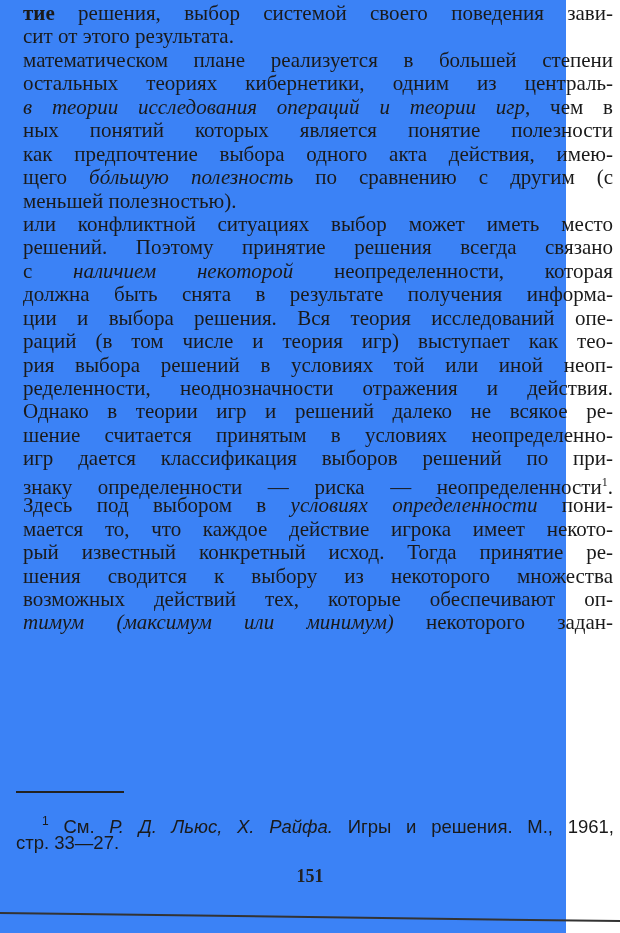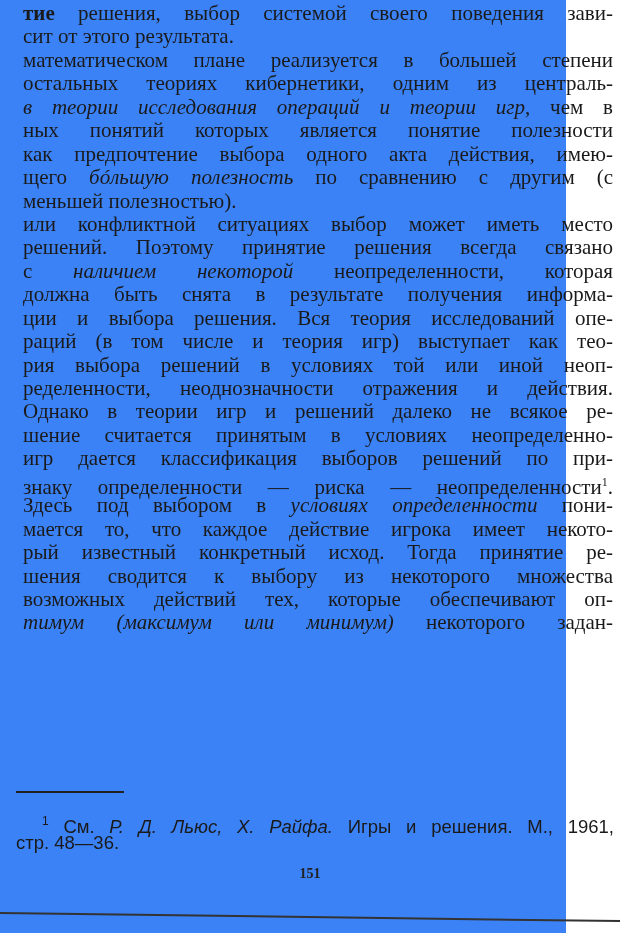--- a/index.html
+++ b/index.html
@@ -23,21 +23,21 @@
   .footnote {
     position: absolute; left: 16px; width: 598px; top: 803px;
     font-family: "Liberation Sans", "DejaVu Sans", sans-serif;
     font-size: 18.5px; line-height: 22px; color: #1a1a1a; margin-top: 7px;
   }
   .footnote .line { height: 22px; }
   .footnote .line.indent { padding-left: 26px; }
   .page-number {
     position: absolute; left: 0; width: 620px; top: 866px; text-align: center;
     font-family: "Liberation Serif", "DejaVu Serif", serif; font-weight: bold;
-    font-size: 14px; color: #222;
+    font-size: 18px; color: #222;
   }
   .bottom-rule {
     position: absolute; left: 0; top: 912px; width: 625px; height: 2px; background: #333;
     transform-origin: 0 0; transform: rotate(0.75deg);
   }
 </style>
 </head>
 <body>
 
 <div class="page">
@@ -66,17 +66,17 @@
       <span class="line"><span>Здесь под выбором в </span><span class="it">условиях определенности</span><span> пони-</span></span>
       <span class="line"><span>мается то, что каждое действие игрока имеет некото-</span></span>
       <span class="line"><span>рый известный конкретный исход. Тогда принятие ре-</span></span>
       <span class="line"><span>шения сводится к выбору из некоторого  множества</span></span>
       <span class="line"><span>возможных действий тех, которые обеспечивают оп-</span></span>
       <span class="line"><span class="it">тимум (максимум или минимум)</span><span> некоторого задан-</span></span>
     </div>
   <div class="rule-footnote"></div>
   <div class="footnote" id="footnote">
       <span class="line indent"><span class="sup">1</span><span> См. </span><span class="it">Р. Д. Льюс, Х. Райфа.</span><span> Игры и решения. М., 1961,</span></span>
-      <span class="line last"><span>стр. 48—36.</span></span>
+      <span class="line last"><span>стр. 33—27.</span></span>
     </div>
   <div class="page-number">151</div>
   <div class="bottom-rule"></div>
 </div>
 
 </body></html>

